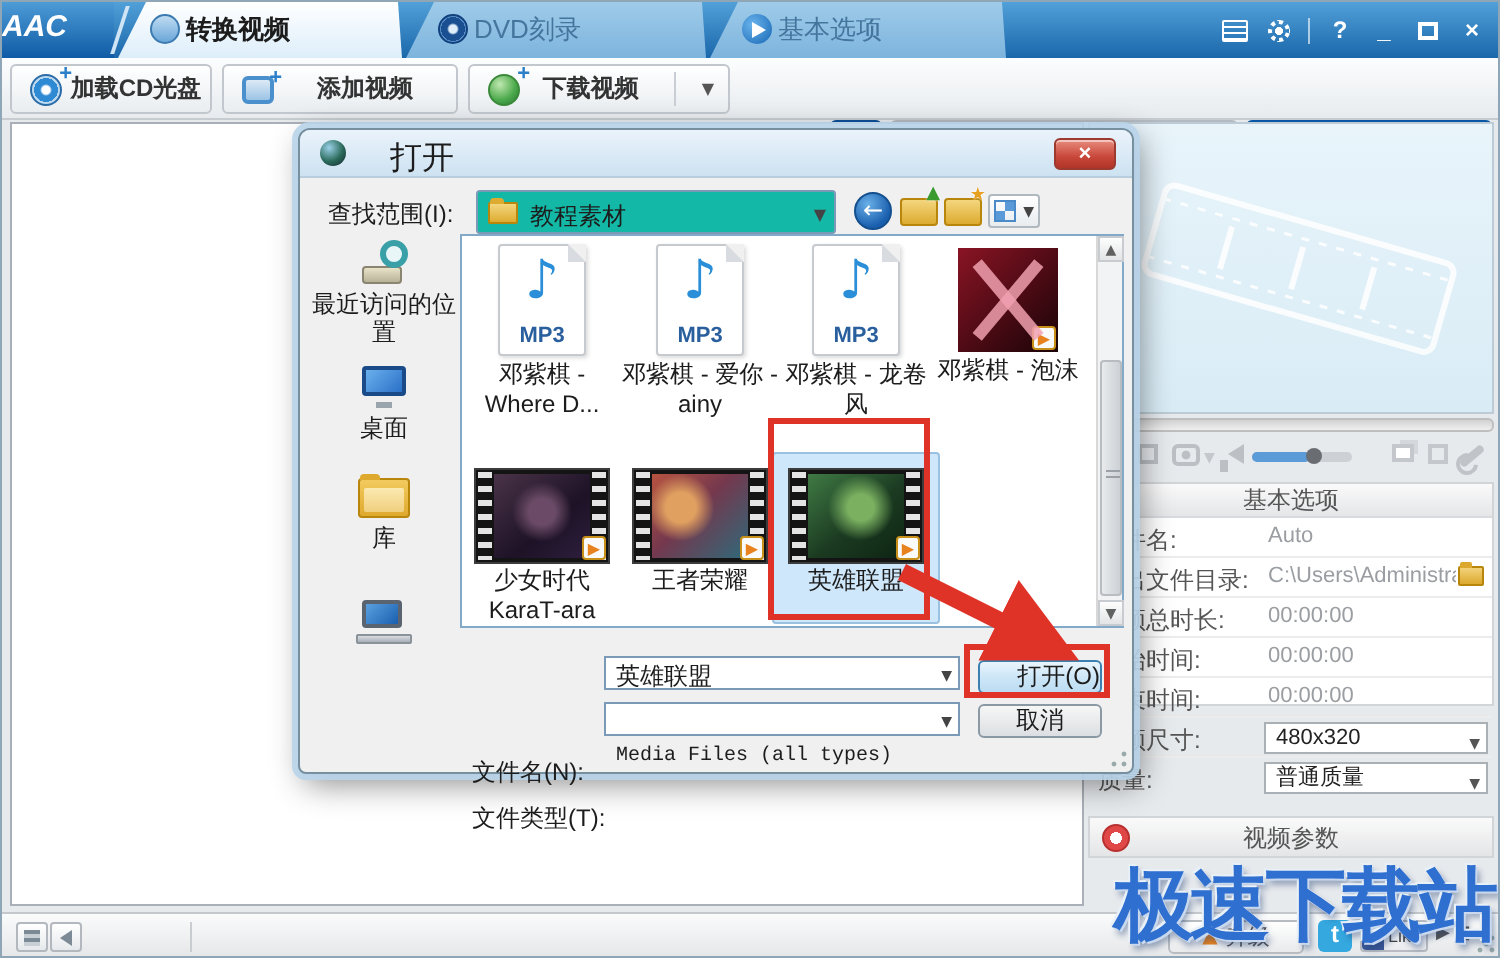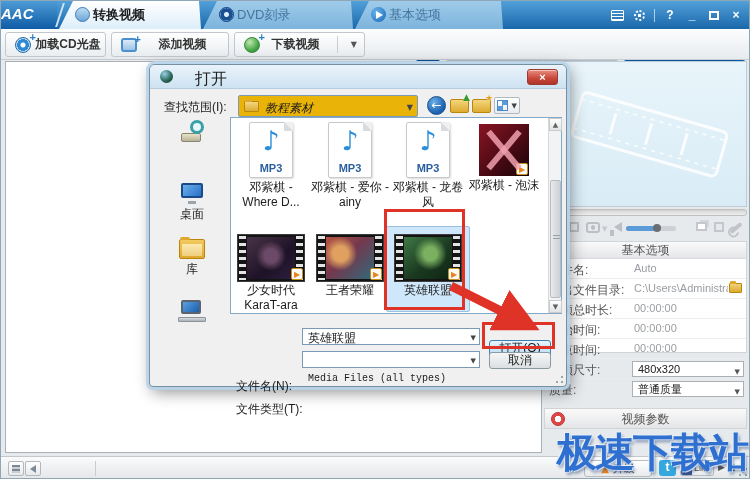--- a/index.html
+++ b/index.html
@@ -94,21 +94,21 @@
   .icon-sounddot{position:absolute;left:6px;top:3px;width:14px;height:14px;border-radius:50%;background:radial-gradient(circle,#fff 0 3px,#8cc63e 3px);border:1px solid #6a9a2a;}
 
   
   .dialog{position:absolute;left:148px;top:63px;width:418px;height:323px;background:#f0f0f0;border:1px solid #76909f;border-radius:6px 6px 4px 4px;box-shadow:0 0 0 3px rgba(185,212,234,.9),3px 5px 16px rgba(0,0,0,.45);z-index:20;}
   .dtitle{position:relative;height:24px;background:linear-gradient(#eaf3fb,#cde2f1);border-bottom:1px solid #b8cede;border-radius:5px 5px 0 0;}
   .dorb{position:absolute;left:10px;top:5px;width:13px;height:13px;border-radius:50%;background:radial-gradient(circle at 35% 30%,#9ad0e8,#2a6a5a 55%,#15222e);}
   .dtext{position:absolute;left:29px;top:4px;font-size:16px;color:#1c1c1c;margin-left:16px;}
   .dclose{position:absolute;right:8px;top:4px;width:31px;height:16px;border:1px solid #9c3a30;border-radius:3px;background:linear-gradient(#e88d7e,#c8473a 60%,#b03528);color:#fff;font-size:11px;font-weight:bold;text-align:center;line-height:14px;box-shadow:inset 0 1px 0 rgba(255,255,255,.5);}
   .lookrow{position:absolute;left:0;top:30px;width:418px;height:22px;}
   .looklabel{position:absolute;left:14px;top:4px;font-size:12px;color:#1c1c1c;}
-  .lookcombo{position:absolute;left:88px;top:0;width:180px;height:22px;border:1px solid #7a9ab8;background:#eab308;border-radius:2px;font-style:italic;}
+  .lookcombo{position:absolute;left:88px;top:0;width:180px;height:22px;border:1px solid #7a9ab8;background:#14b8a6;border-radius:2px;}
   .icon-folder{position:relative;width:15px;height:11px;background:linear-gradient(#f4d67e,#ddab30);border:1px solid #b8860b;border-radius:1px;}
   .icon-folder::before{content:"";position:absolute;left:0;top:-3px;width:7px;height:3px;background:#ddab30;border-radius:2px 2px 0 0;}
   .lookcombo .icon-folder{position:absolute;left:5px;top:5px;}
   .lookval{position:absolute;left:26px;top:4px;font-size:12px;color:#1c1c1c;}
   .lookcombo .dc{position:absolute;right:4px;top:7px;font-size:8px;color:#444;font-family:"DejaVu Sans",sans-serif;}
   .navico{position:absolute;top:1px;width:19px;height:19px;}
   .icon-back{border-radius:50%;background:radial-gradient(circle at 35% 30%,#6ab0e8,#1a5fae 70%);border:1px solid #144f8e;color:#fff;font-size:12px;text-align:center;line-height:17px;font-family:"DejaVu Sans",sans-serif;}
   .icon-upfolder{background:linear-gradient(#f4d67e,#ddab30);border:1px solid #b8860b;border-radius:2px;height:14px;top:4px;}
   .icon-upfolder::after{content:"▲";position:absolute;right:-2px;top:-8px;font-size:9px;color:#3a9a30;font-family:"DejaVu Sans",sans-serif;text-shadow:0 0 1px #fff;}
   .icon-newfolder{background:linear-gradient(#f4d67e,#ddab30);border:1px solid #b8860b;border-radius:2px;height:14px;top:4px;}
@@ -345,20 +345,21 @@
       <span class="navico icon-newfolder" style="left:322px;"></span>
       <span class="navico icon-views" style="left:344px;"></span>
     </div>
 
     <div class="places">
       <div class="place" style="top:3px;">
         <div class="picon icon-recent">
             <span class="disk"></span>
             <span class="clock"></span>
           </div>
+        <div>最近访问的位置</div>
       </div>
       <div class="place" style="top:66px;">
         <div class="picon icon-desktop">
             <span class="scr"></span>
             <span class="std"></span>
           </div>
         <div>桌面</div>
       </div>
       <div class="place" style="top:122px;">
         <div class="picon icon-lib"></div>
@@ -439,21 +440,21 @@
         <span class="sb-arrow" style="bottom:0;">▼</span>
       </div>
     </div>
 
     <div class="fnrow" style="top:263px;">
       <span class="flabel">文件名(N):</span>
       <span class="fncombo">
         <span class="cval">英雄联盟</span>
         <span class="dc">▼</span>
       </span>
-      <span class="dbtn default" style="top:12px;">打开(O)</span>
+      <span class="dbtn default" style="top:2px;text-align:right;">打开(O)</span>
     </div>
     <div class="fnrow" style="top:286px;">
       <span class="flabel">文件类型(T):</span>
       <span class="fncombo">
         <span class="cval mono">Media Files (all types)</span>
         <span class="dc">▼</span>
       </span>
       <span class="dbtn" style="top:1px;">取消</span>
     </div>
     <div class="dgrip"></div>

